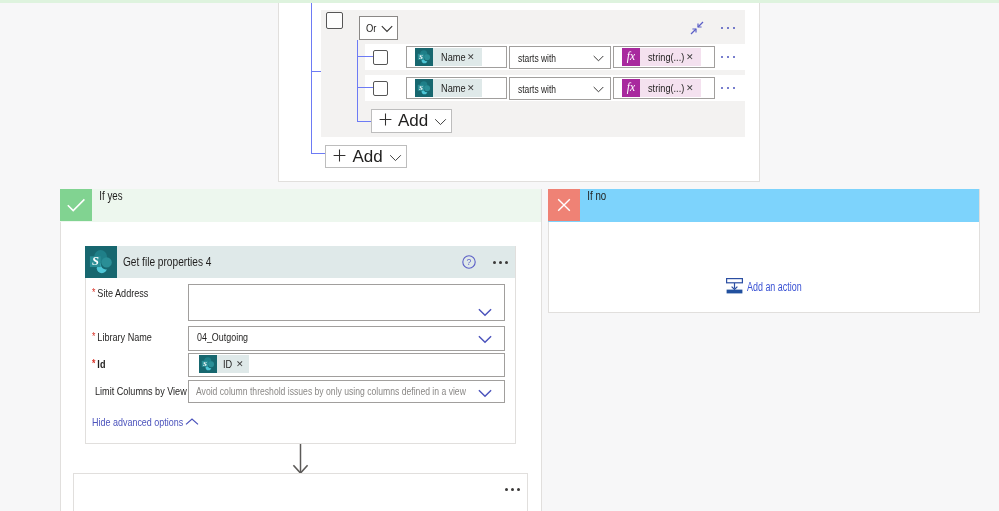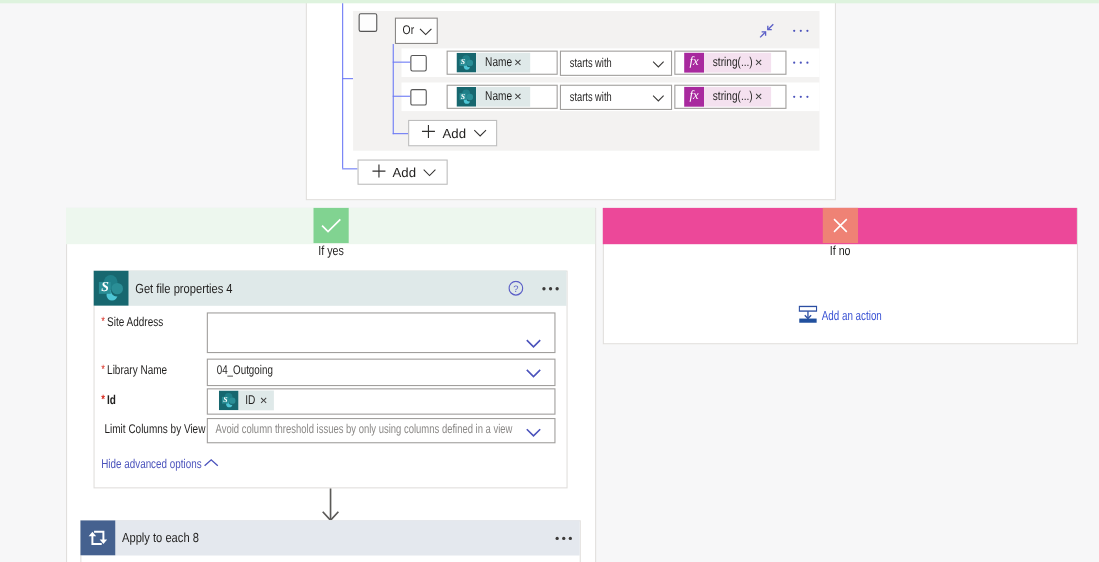--- a/index.html
+++ b/index.html
@@ -56,36 +56,36 @@
     transform-origin:left center;white-space:nowrap;}
   .sel .cv{position:absolute;right:6px;top:8px;}
   .sel .cv svg{display:block;}
 
   .dots{position:absolute;}
   .dots i{position:absolute;width:2.4px;height:2.4px;border-radius:50%;background:#4b53bc;display:block;}
   .dots i:nth-child(1){left:0;} .dots i:nth-child(2){left:6px;} .dots i:nth-child(3){left:12px;}
   .dots.dark i{background:#3b3a39;width:3px;height:3px;}
 
   .addbtn{position:absolute;background:#fff;border:1px solid #bdbdbd;box-sizing:border-box;
-    display:flex;align-items:center;justify-content:center;gap:6px;font-size:12px;color:#201f1e;
+    display:flex;align-items:center;justify-content:center;gap:6px;font-size:17px;color:#201f1e;
     padding-left:3px;}
 
   .spicon{display:block;}
 
   
   .branch{position:absolute;box-sizing:border-box;background:#fff;border:1px solid #e1dfdd;}
   .branch-yes{left:60px;top:189px;width:482px;height:400px;}
   .branch-no{left:548px;top:189px;width:432px;height:124px;}
-  .bhdr{position:absolute;height:33px;display:flex;align-items:center;flex-direction:column;}
+  .bhdr{position:absolute;height:33px;display:flex;align-items:flex-start;}
   .bhdr-sq{width:32px;height:32px;flex:0 0 32px;display:flex;align-items:center;justify-content:center;}
   .bhdr-txt{padding-left:9px;font-size:12px;color:#201f1e;display:inline-block;
     transform:scaleX(0.81);transform-origin:left center;white-space:nowrap;}
   .yes-hdr{left:60px;top:189px;width:481px;background:#edf7ee;}
   .yes-hdr .bhdr-sq{background:#81d391;}
-  .no-hdr{left:548px;top:189px;width:431px;background:#ec4899;}
+  .no-hdr{left:548px;top:189px;width:431px;background:#7dd3fc;}
   .no-hdr .bhdr-sq{background:#ef8275;}
 
   .addaction{position:absolute;display:flex;align-items:center;gap:4px;
     font-size:12px;color:#3b53d4;}
   .addaction > span:last-child{display:inline-block;transform:scaleX(0.745);transform-origin:left center;white-space:nowrap;}
 
   
   .acard{position:absolute;box-sizing:border-box;background:#fff;border:1px solid #e1dfdd;}
   .ahdr{position:absolute;height:32px;background:#dfe9e9;display:flex;align-items:center;}
   .ahdr-ic{width:32px;height:32px;flex:0 0 32px;}
@@ -425,32 +425,18 @@
   </div>
 
   <div style="position:absolute;left:291px;top:443px;">
     <svg width="19" height="32" viewBox="0 0 19 32">
         <path d="M9.5 1 L9.5 29" stroke="#5c5a58" stroke-width="1.5" fill="none"></path>
         <path d="M2.4 22.2 L9.5 30 L16.6 22.2" fill="none" stroke="#5c5a58" stroke-width="1.6"></path>
       </svg>
   </div>
 
   <div class="acard" style="left:73px;top:473px;width:455px;height:60px;"></div>
-  <div class="ahdr" style="left:73px;top:473px;width:454px;background:#e4e8ee;">
-    <span class="ahdr-ic">
-      <svg width="32" height="32" viewBox="0 0 32 32">
-          <rect width="32" height="32" fill="#45618f"></rect>
-          <g fill="#fff">
-            <path d="M10.1 14.0 h1.8 v6.6 h7.6 v1.8 h-9.4 Z"></path>
-            <path d="M21.9 18.0 h-1.8 v-6.6 h-7.6 v-1.8 h9.4 Z"></path>
-            <path d="M7.6 14.6 L11.0 10.4 L14.4 14.6 Z"></path>
-            <path d="M24.4 17.4 L21.0 21.6 L17.6 17.4 Z"></path>
-          </g>
-        </svg>
-    </span>
-    <span class="ahdr-title">Apply to each 8</span>
-  </div>
   <div class="dots dark" style="left:505px;top:488px;">
       <i></i>
       <i></i>
       <i></i>
     </div>
 </div>
 
 </body></html>

